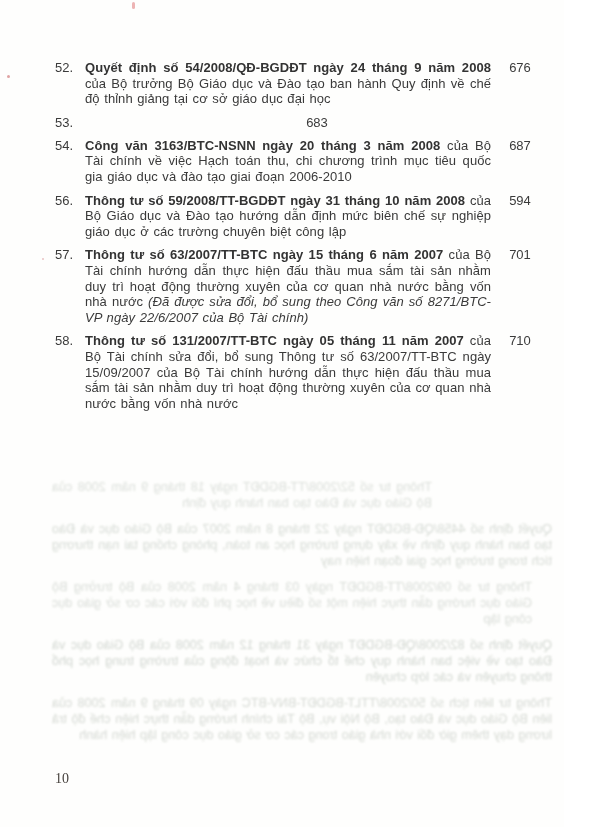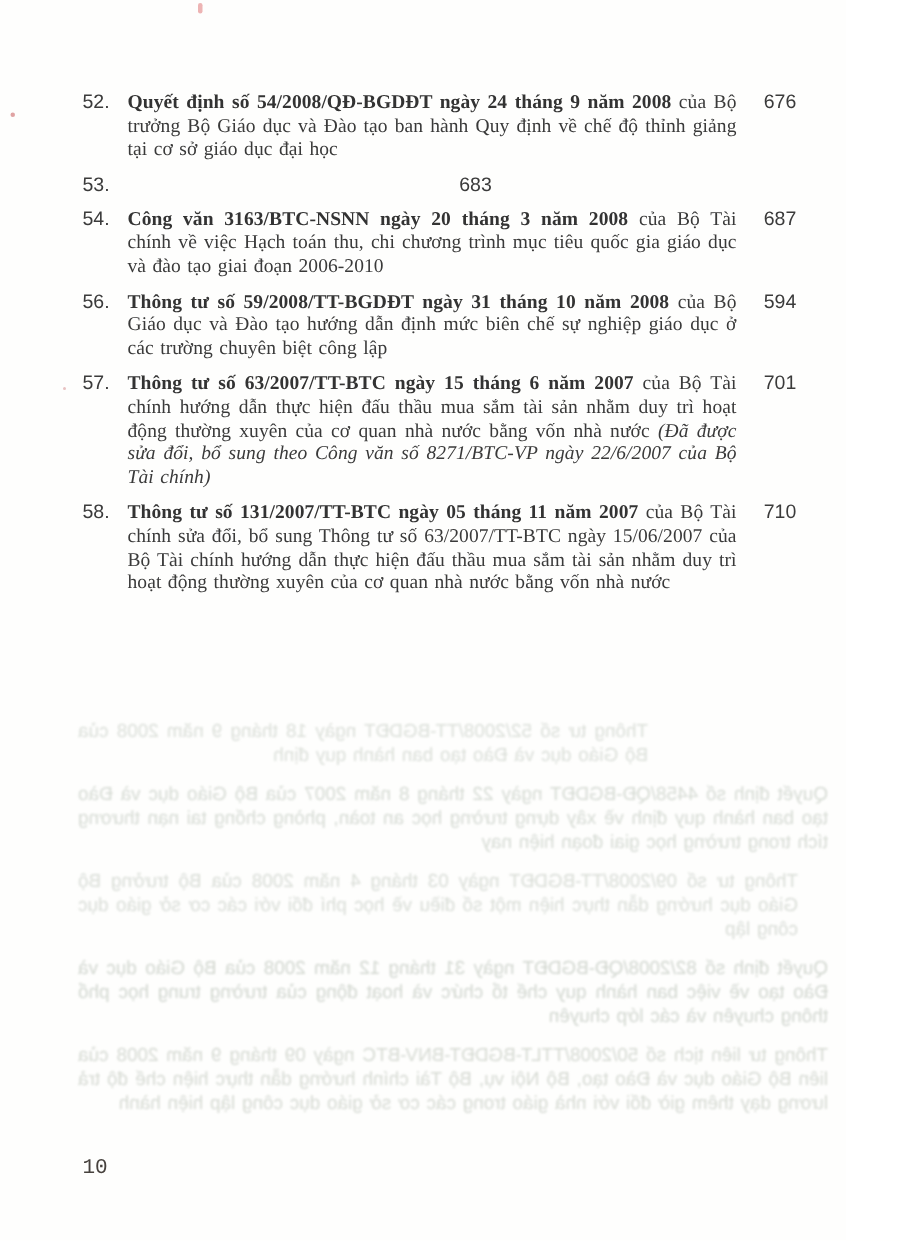--- a/index.html
+++ b/index.html
@@ -33,21 +33,20 @@
   }
   .body {
     flex: 0 0 406px;
     margin: 0;
     text-align: justify;
     font-size: 13px;
     line-height: 15.6px;
     color: #3a3a3a;
     letter-spacing: 0.05px;
     word-spacing: 1px;
-    font-family: Liberation Serif, serif;
   }
   .b { font-weight: bold; color: #333; }
   .i { font-style: italic; }
   .pg {
     flex: 1 1 auto;
     text-align: center;
     font-size: 13px;
     color: #3b3b3b;
   }
   
@@ -66,21 +65,21 @@
   .gb { margin: 0 0 10px 0; }
   .gb1 { color: #dbdfd9; padding-left: 120px; }
   .gb2 { color: #d6dbd4; }
   .gb3 { color: #d9ddd7; padding-left: 20px; }
   .gb4 { color: #d2d7d0; }
   .gb5 { color: #d6dad3; }
   
   .footer-num {
     position: absolute;
     left: 55px; top: 771px;
-    font-family: Liberation Mono, monospace;
+    font-family: Liberation Serif, serif;
     font-size: 14px;
     color: #47423e;
   }
   
   .speck { position: absolute; border-radius: 50%; }
   .speck1 { left: 132px; top: 2px; width: 3px; height: 7px; background: #edb4b4; border-radius: 2px; }
   .speck2 { left: 7px;  top: 75px; width: 3px; height: 3px; background: #e0a3a3; }
   .speck3 { left: 42px; top: 258px; width: 2px; height: 2px; background: #e8c2c2; }
   .edge-line {
     position: absolute;
@@ -136,21 +135,21 @@
         <span>của Bộ Tài chính hướng dẫn thực hiện đấu thầu mua sắm tài sản nhằm duy trì hoạt động thường xuyên của cơ quan nhà nước bằng vốn nhà nước</span>
         <span class="i">(Đã được sửa đổi, bổ sung theo Công văn số 8271/BTC-VP ngày 22/6/2007 của Bộ Tài chính)</span>
       </p>
       <span class="pg">701</span>
     </div>
 
     <div class="toc-item">
       <span class="num">58.</span>
       <p class="body">
         <span class="b">Thông tư số 131/2007/TT-BTC ngày 05 tháng 11 năm 2007</span>
-        <span>của Bộ Tài chính sửa đổi, bổ sung Thông tư số 63/2007/TT-BTC ngày 15/06/2007 của Bộ Tài chính hướng dẫn thực hiện đấu thầu mua sắm tài sản nhằm duy trì hoạt động thường xuyên của cơ quan nhà nước bằng vốn nhà nước</span>
+        <span>của Bộ Tài chính sửa đổi, bổ sung Thông tư số 63/2007/TT-BTC ngày 15/09/2007 của Bộ Tài chính hướng dẫn thực hiện đấu thầu mua sắm tài sản nhằm duy trì hoạt động thường xuyên của cơ quan nhà nước bằng vốn nhà nước</span>
       </p>
       <span class="pg">710</span>
     </div>
 
   </main>
 
   <div class="ghost">
     <p class="gb gb1">Thông tư số 52/2008/TT-BGDĐT ngày 18 tháng 9 năm 2008 của Bộ Giáo dục và Đào tạo ban hành quy định</p>
     <p class="gb gb2">Quyết định số 4458/QĐ-BGDĐT ngày 22 tháng 8 năm 2007 của Bộ Giáo dục và Đào tạo ban hành quy định về xây dựng trường học an toàn, phòng chống tai nạn thương tích trong trường học giai đoạn hiện nay</p>
     <p class="gb gb3">Thông tư số 09/2008/TT-BGDĐT ngày 03 tháng 4 năm 2008 của Bộ trưởng Bộ Giáo dục hướng dẫn thực hiện một số điều về học phí đối với các cơ sở giáo dục công lập</p>

